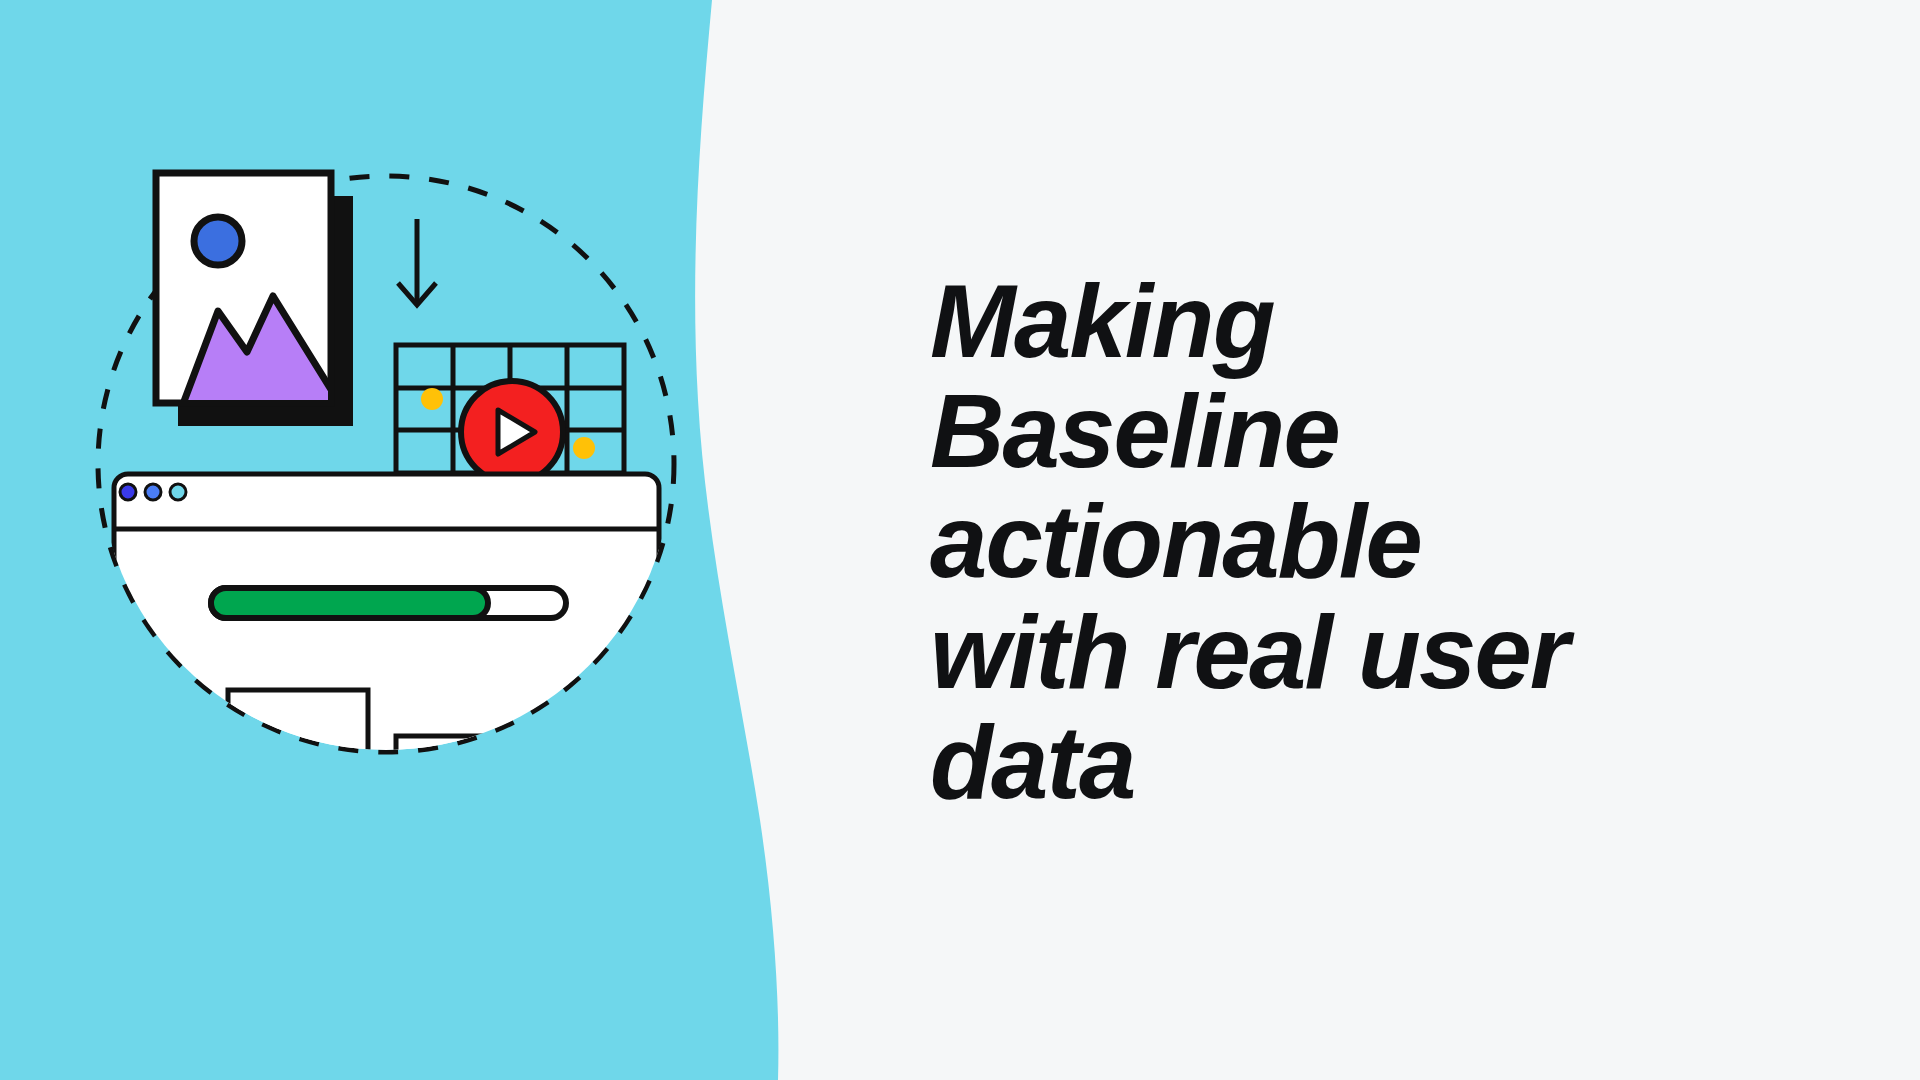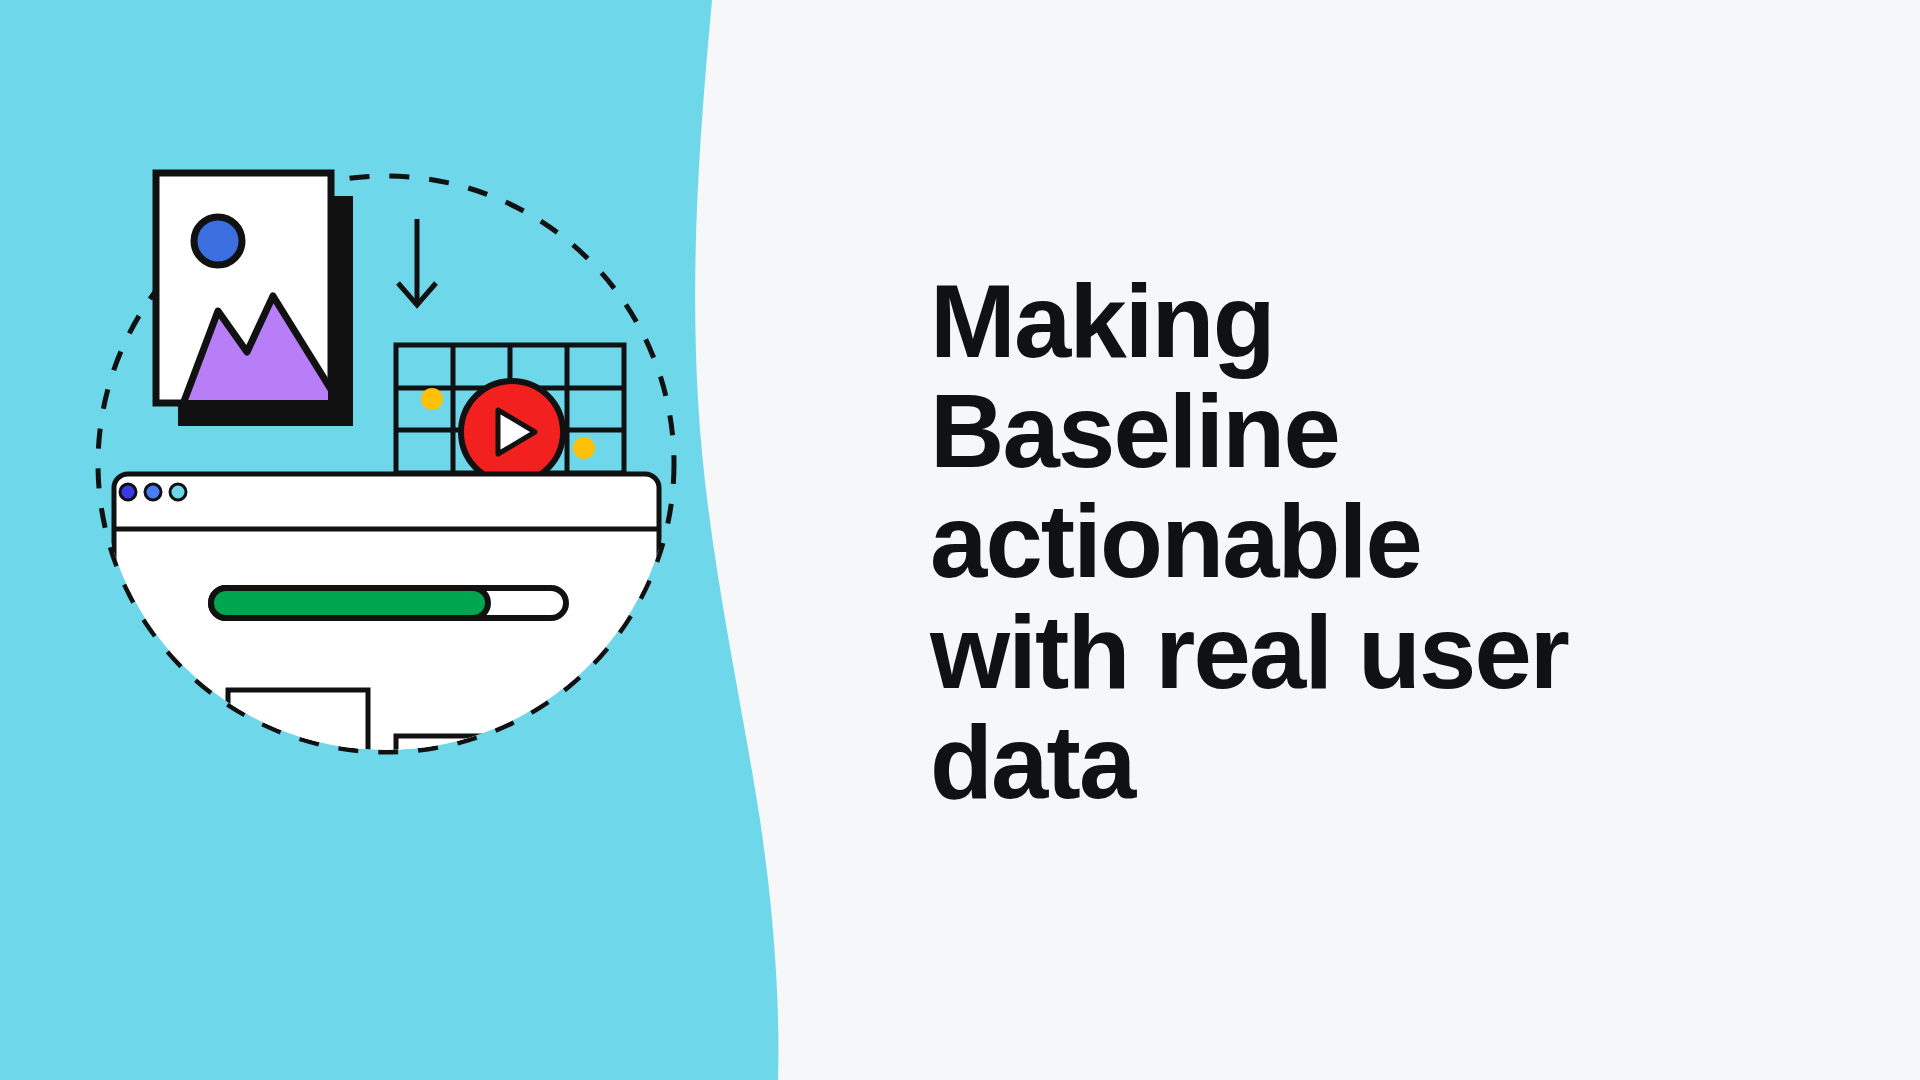--- a/index.html
+++ b/index.html
@@ -11,20 +11,21 @@
     background: #f5f7f8;
     font-family: "Liberation Sans", sans-serif;
   }
 
   #stage {
     position: relative;
     width: 1920px;
     height: 1080px;
     background: #e5e5e5;
     overflow: hidden;
+    font-style: italic;
   }
 
   
   .bg-layer {
     position: absolute;
     inset: 0;
   }
 
   
   .illo {

